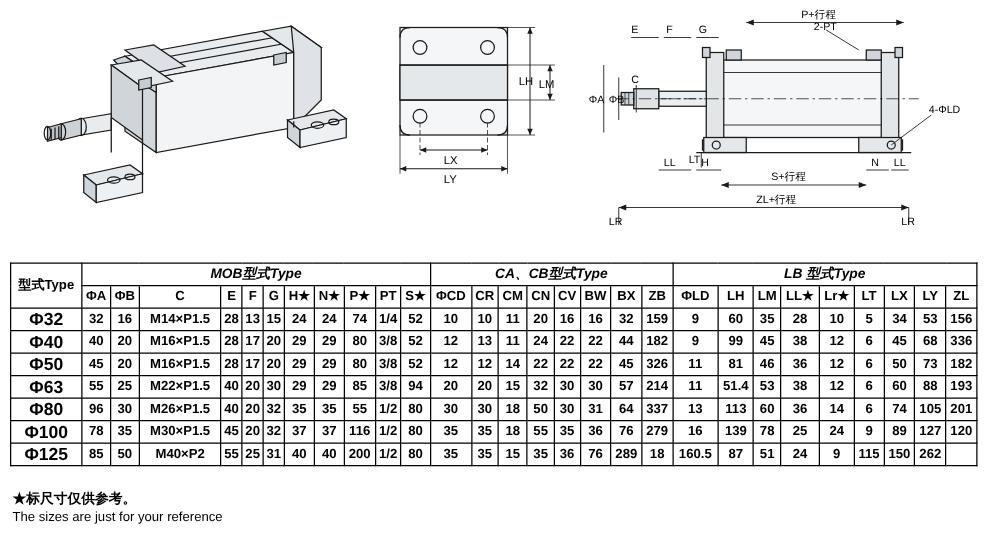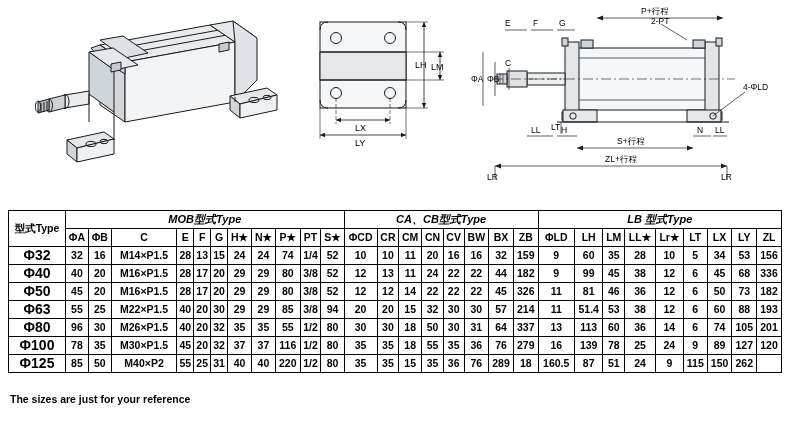--- a/index.html
+++ b/index.html
@@ -14,21 +14,21 @@
 
   
   .tablewrap{position:absolute;left:8px;top:210px;width:774px;}
   table{border-collapse:collapse;width:774px;font-size:10px;}
   table td,table th{border:1px solid #000;text-align:center;padding:0;height:17px;line-height:17px;font-weight:bold;font-size:10.5px;}
   table th{font-weight:bold;}
   .hdr-type{font-size:11px;font-style:italic;}
   td.lbl{font-size:14px;}
   .colbore{width:56px;}
   .note{position:absolute;left:10px;top:392px;font-size:11px;font-weight:bold;line-height:15px;}
-  .note div:last-child{font-weight:bold;font-size:10.5px;}
+  .note div:last-child{font-weight:normal;font-size:10.5px;}
 </style>
 </head>
 <body>
 
 <div class="page">
 
   <div class="drawings">
 
     <svg width="280" height="205" viewBox="0 0 280 205" style="position:absolute;left:5px;top:0;">
       <g stroke="#1a1a1a" fill="none" stroke-width="1">
@@ -458,21 +458,21 @@
         <tr>
           <td class="lbl">Φ125</td>
           <td>85</td>
           <td>50</td>
           <td>M40×P2</td>
           <td>55</td>
           <td>25</td>
           <td>31</td>
           <td>40</td>
           <td>40</td>
-          <td>220</td>
+          <td>200</td>
           <td>1/2</td>
           <td>80</td>
           <td>35</td>
           <td>35</td>
           <td>15</td>
           <td>35</td>
           <td>36</td>
           <td>76</td>
           <td>289</td>
           <td>18</td>
@@ -484,16 +484,17 @@
           <td>115</td>
           <td>150</td>
           <td>262</td>
           <td></td>
         </tr>
       </tbody>
     </table>
   </div>
 
   <div class="note">
+    <div>★标尺寸仅供参考。</div>
     <div>The sizes are just for your reference</div>
   </div>
 
 </div>
 
 </body></html>

